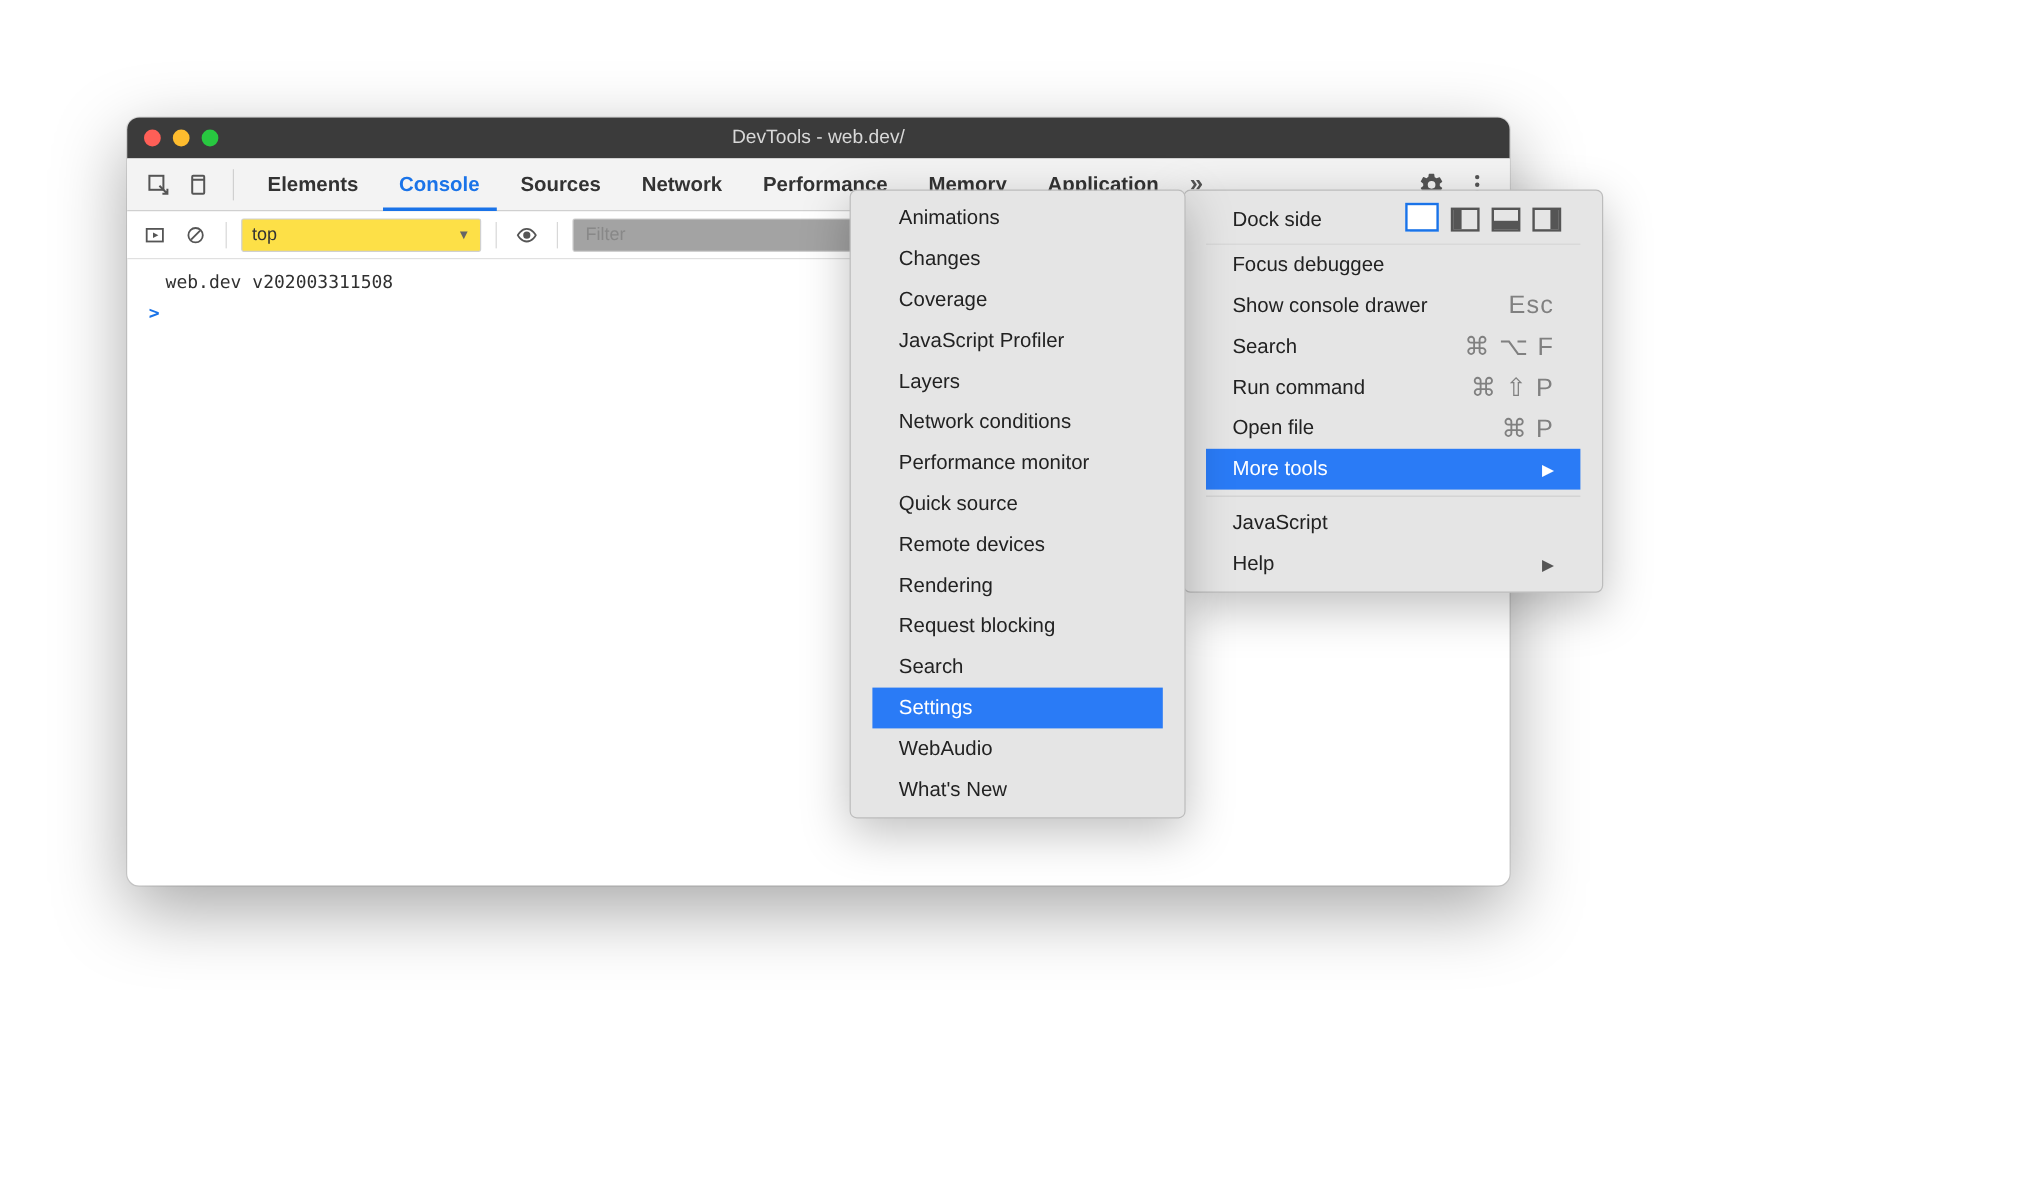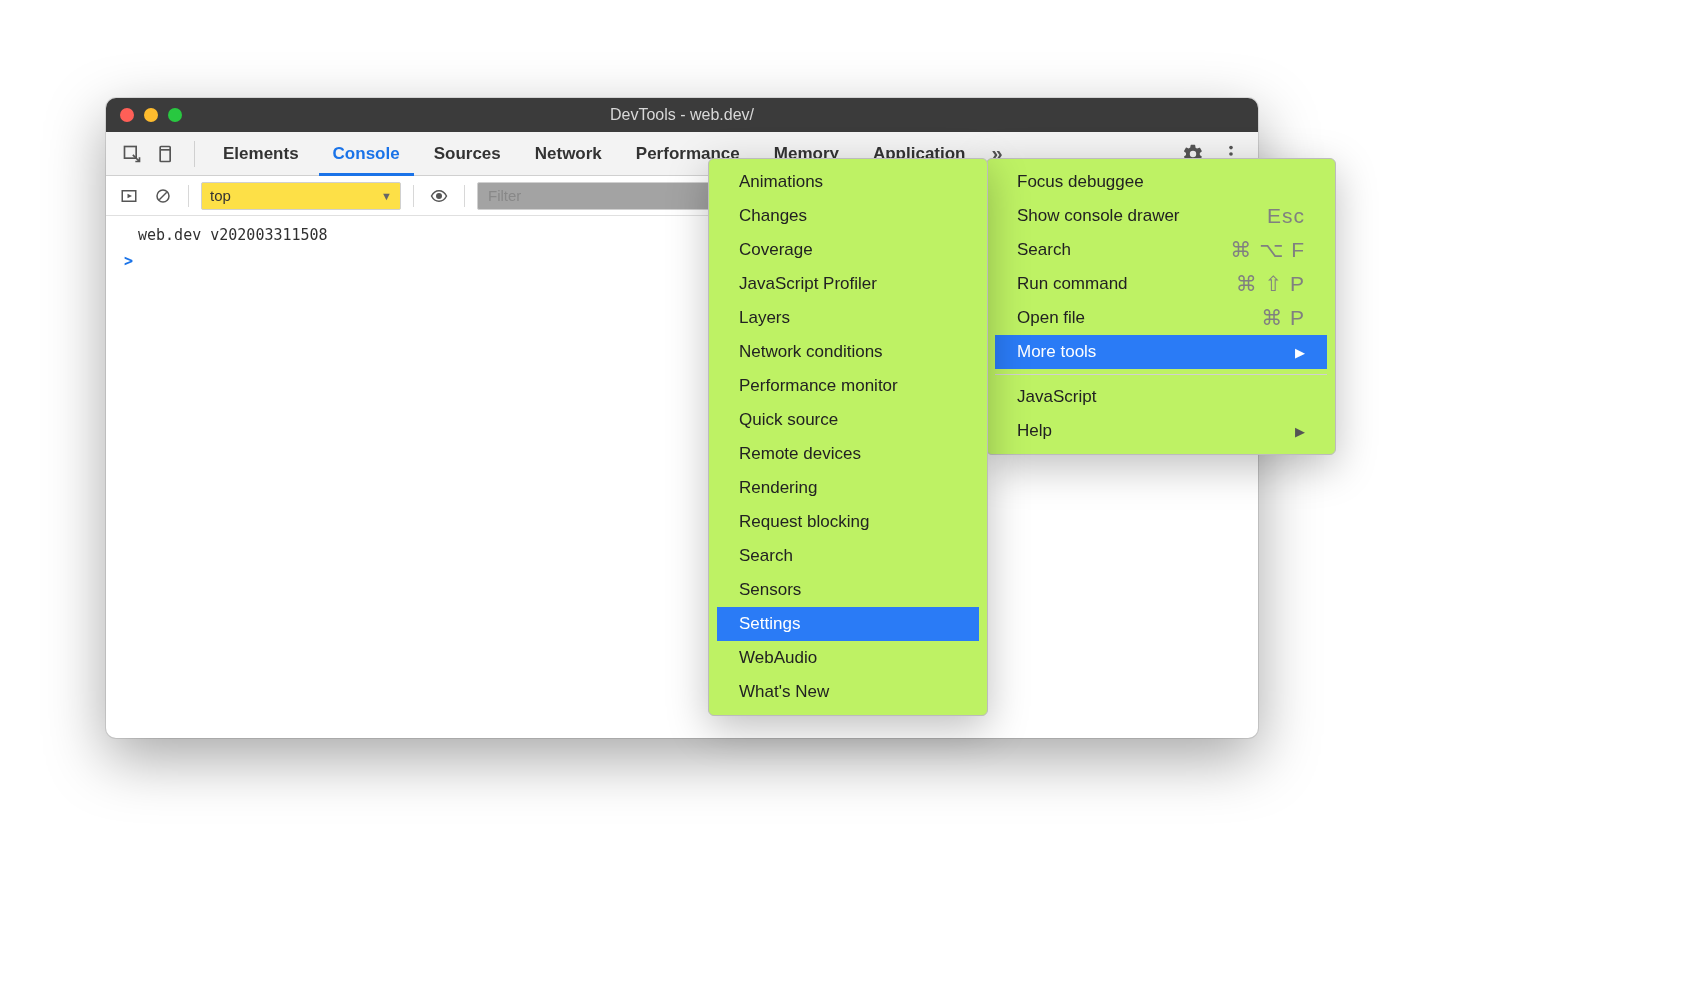--- a/index.html
+++ b/index.html
@@ -138,25 +138,25 @@
     font-family: Menlo, Consolas, monospace;
     font-size: 15px;
     color:#303030;
   }
   .log-line { padding: 2px 0 6px 18px; }
   .prompt-line { color:#1a73e8; font-weight:600; padding: 2px 0 0 4px; }
 
   
   .menu {
     position:absolute;
-    background:#bef264;
+    background:#e5e5e5;
     border:1px solid #bcbcbc;
     border-radius:6px;
     box-shadow: 0 12px 40px rgba(0,0,0,0.25);
-    padding: 6px 8px;
+    padding: 6px 18px;
     font-size: 17px;
     color:#222;
   }
   .menu-item {
     height: 34px;
     display:flex; align-items:center;
     padding: 0 22px;
     justify-content: space-between;
     gap: 40px;
     white-space: nowrap;
@@ -282,20 +282,29 @@
     <div class="ct-sep"></div>
     <input class="filter-input" placeholder="Filter" style="">
   </div>
 
   <div class="console-body">
     <div class="log-line">web.dev v202003311508</div>
     <div class="prompt-line">&gt;</div>
   </div>
 
   <div class="menu mainmenu">
+    <div class="dock-row">
+      <span>Dock side</span>
+      <div class="dock-icons">
+        <div class="dock-ic undock active"></div>
+        <div class="dock-ic left"></div>
+        <div class="dock-ic bottom"></div>
+        <div class="dock-ic right"></div>
+      </div>
+    </div>
 
     <div class="menu-item">
       <span>Focus debuggee</span>
       <span class="shortcut"></span>
     </div>
     <div class="menu-item">
       <span>Show console drawer</span>
       <span class="shortcut">Esc</span>
     </div>
     <div class="menu-item">
@@ -355,23 +364,20 @@
       </div>
       <div class="menu-item">
         <span>Rendering</span>
       </div>
       <div class="menu-item">
         <span>Request blocking</span>
       </div>
       <div class="menu-item">
         <span>Search</span>
       </div>
-      <div class="menu-item">
-        <span>Sensors</span>
-      </div>
       <div class="menu-item hover">
         <span>Settings</span>
       </div>
       <div class="menu-item">
         <span>WebAudio</span>
       </div>
       <div class="menu-item">
         <span>What's New</span>
       </div>
     </div>

